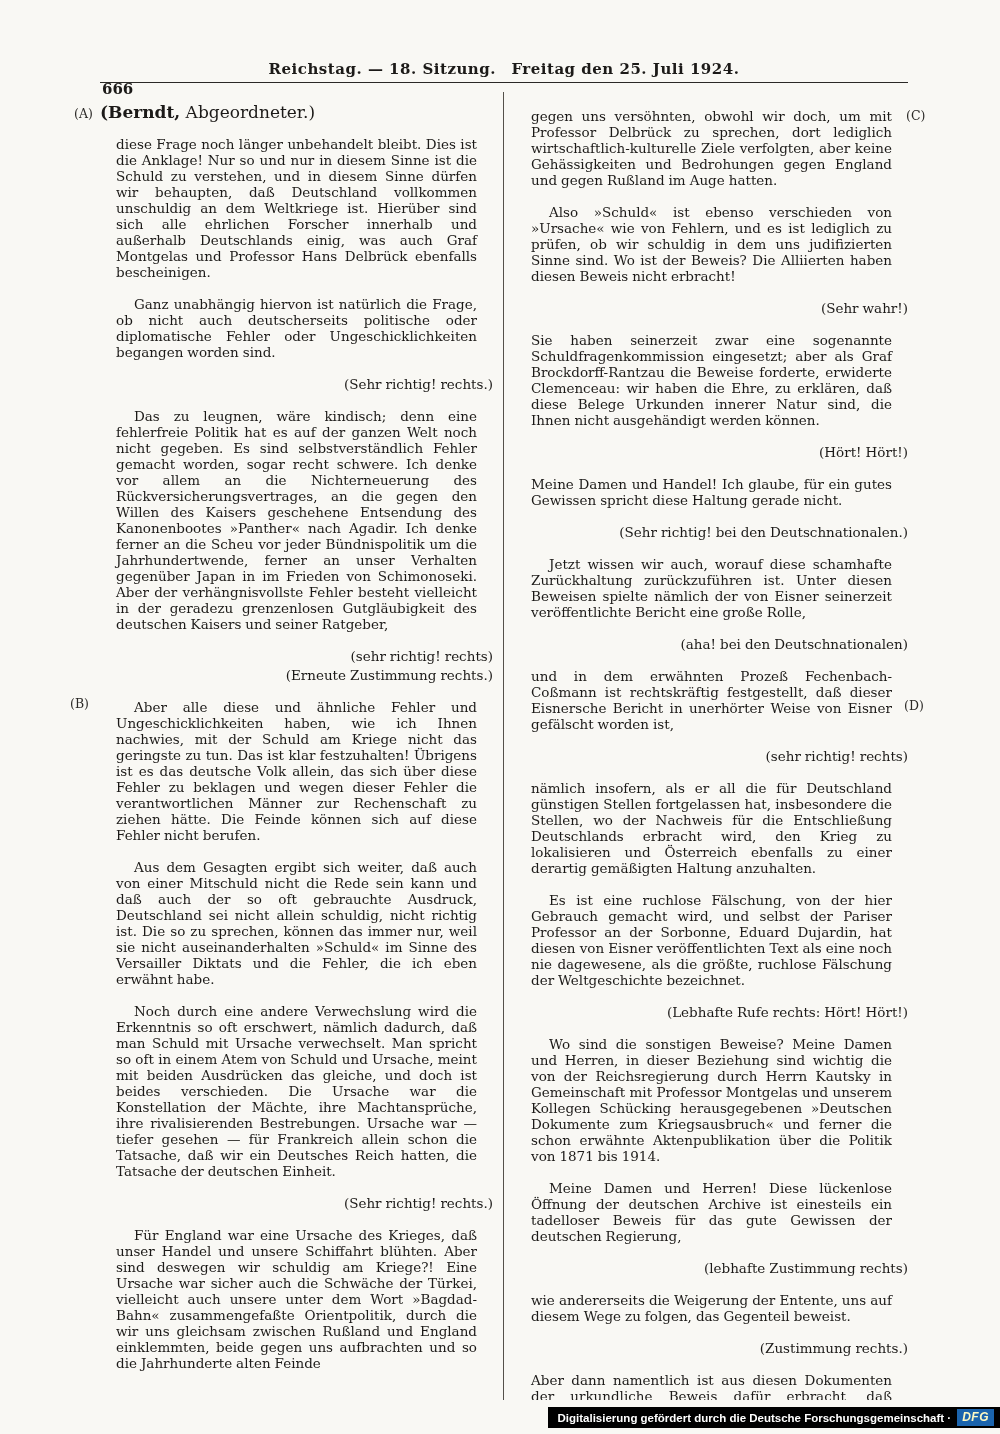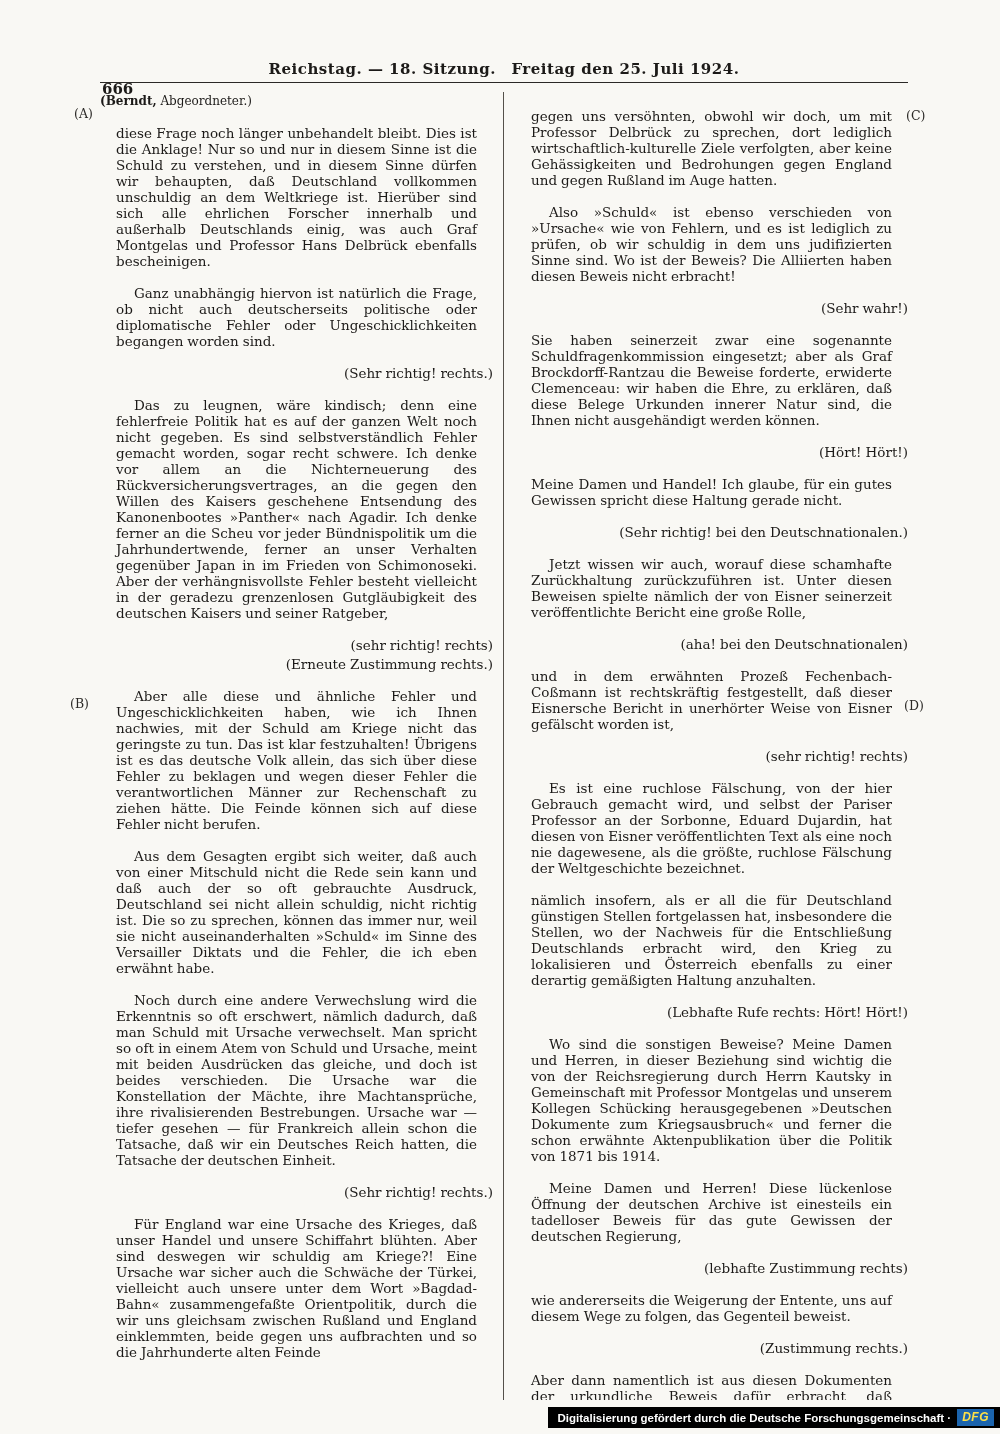--- a/index.html
+++ b/index.html
@@ -27,21 +27,21 @@
     display: flex;
     overflow: hidden;
   }
   .col { width: 393px; }
   .col.left { margin-right: 10px; }
   .col.right { margin-left: 11px; flex: 1; }
   .col-divider {
     width: 1px; background: #55504a; flex: 0 0 1px;
   }
 
-  .speaker-note { font-size: 12px; line-height: 16px; margin: 1px 0 2px 0; }
+  .speaker-note { font-size: 17px; line-height: 16px; margin: 12px 0 2px 0; }
   .speaker-note b { font-weight: bold; }
 
   p.para, p.inter {
     margin: 16px;
     font-size: 13.5px;
     line-height: 16px;
     text-align: justify;
     hyphens: auto;
     word-spacing: -0.3px;
   }
@@ -61,21 +61,21 @@
 
   .footer-bar {
     position: absolute; right: 0; bottom: 6px; height: 21px;
     background: #000;
     display: flex; align-items: center;
     padding: 0 6px 0 10px;
     font-family: "Liberation Sans", sans-serif;
   }
   .footer-text { color: #fff; font-size: 11.5px; font-weight: bold; margin-right: 6px; }
   .dfg-logo {
-    background: #1b64ad; color: #fde047;
+    background: #1b64ad; color: #fef9c3;
     font-weight: bold; font-style: italic;
     font-size: 12px; padding: 1px 5px 2px 5px;
     letter-spacing: .5px;
   }
 </style>
 </head>
 <body>
 
 <div class="page">
 
@@ -110,22 +110,22 @@
         <p class="para ind">Also »Schuld« ist ebenso verschieden von »Ursache« wie von Fehlern, und es ist lediglich zu prüfen, ob wir schuldig in dem uns judifizierten Sinne sind. Wo ist der Beweis? Die Alliierten haben diesen Beweis nicht erbracht!</p>
         <p class="inter">(Sehr wahr!)</p>
         <p class="para">Sie haben seinerzeit zwar eine sogenannte Schuldfragenkommission eingesetzt; aber als Graf Brockdorff-Rantzau die Beweise forderte, erwiderte Clemenceau: wir haben die Ehre, zu erklären, daß diese Belege Urkunden innerer Natur sind, die Ihnen nicht ausgehändigt werden können.</p>
         <p class="inter">(Hört! Hört!)</p>
         <p class="para">Meine Damen und Handel! Ich glaube, für ein gutes Gewissen spricht diese Haltung gerade nicht.</p>
         <p class="inter">(Sehr richtig! bei den Deutschnationalen.)</p>
         <p class="para ind">Jetzt wissen wir auch, worauf diese schamhafte Zurückhaltung zurückzuführen ist. Unter diesen Beweisen spielte nämlich der von Eisner seinerzeit veröffentlichte Bericht eine große Rolle,</p>
         <p class="inter">(aha! bei den Deutschnationalen)</p>
         <p class="para">und in dem erwähnten Prozeß Fechenbach-Coßmann ist rechtskräftig festgestellt, daß dieser Eisnersche Bericht in unerhörter Weise von Eisner gefälscht worden ist,</p>
         <p class="inter">(sehr richtig! rechts)</p>
+        <p class="para">nämlich insofern, als er all die für Deutschland günstigen Stellen fortgelassen hat, insbesondere die Stellen, wo der Nachweis für die Entschließung Deutschlands erbracht wird, den Krieg zu lokalisieren und Österreich ebenfalls zu einer derartig gemäßigten Haltung anzuhalten.</p>
         <p class="para ind">Es ist eine ruchlose Fälschung, von der hier Gebrauch gemacht wird, und selbst der Pariser Professor an der Sorbonne, Eduard Dujardin, hat diesen von Eisner veröffentlichten Text als eine noch nie dagewesene, als die größte, ruchlose Fälschung der Weltgeschichte bezeichnet.</p>
-        <p class="para">nämlich insofern, als er all die für Deutschland günstigen Stellen fortgelassen hat, insbesondere die Stellen, wo der Nachweis für die Entschließung Deutschlands erbracht wird, den Krieg zu lokalisieren und Österreich ebenfalls zu einer derartig gemäßigten Haltung anzuhalten.</p>
         <p class="inter">(Lebhafte Rufe rechts: Hört! Hört!)</p>
         <p class="para ind">Wo sind die sonstigen Beweise? Meine Damen und Herren, in dieser Beziehung sind wichtig die von der Reichsregierung durch Herrn Kautsky in Gemeinschaft mit Professor Montgelas und unserem Kollegen Schücking herausgegebenen »Deutschen Dokumente zum Kriegsausbruch« und ferner die schon erwähnte Aktenpublikation über die Politik von 1871 bis 1914.</p>
         <p class="para ind">Meine Damen und Herren! Diese lückenlose Öffnung der deutschen Archive ist einesteils ein tadelloser Beweis für das gute Gewissen der deutschen Regierung,</p>
         <p class="inter">(lebhafte Zustimmung rechts)</p>
         <p class="para">wie andererseits die Weigerung der Entente, uns auf diesem Wege zu folgen, das Gegenteil beweist.</p>
         <p class="inter">(Zustimmung rechts.)</p>
         <p class="para">Aber dann namentlich ist aus diesen Dokumenten der urkundliche Beweis dafür erbracht, daß Deutschland in den ganzen Jahren in keinem Stadium den Willen zum Kriege gehabt hat.</p>
         <p class="inter">(Lebhafte Zustimmung rechts.)</p>
         <p class="para ind">Niemals haben wir unsere Stärke mißbraucht. Das gilt insbesondere auch von der bismarckischen Zeit.</p>
       </div>

